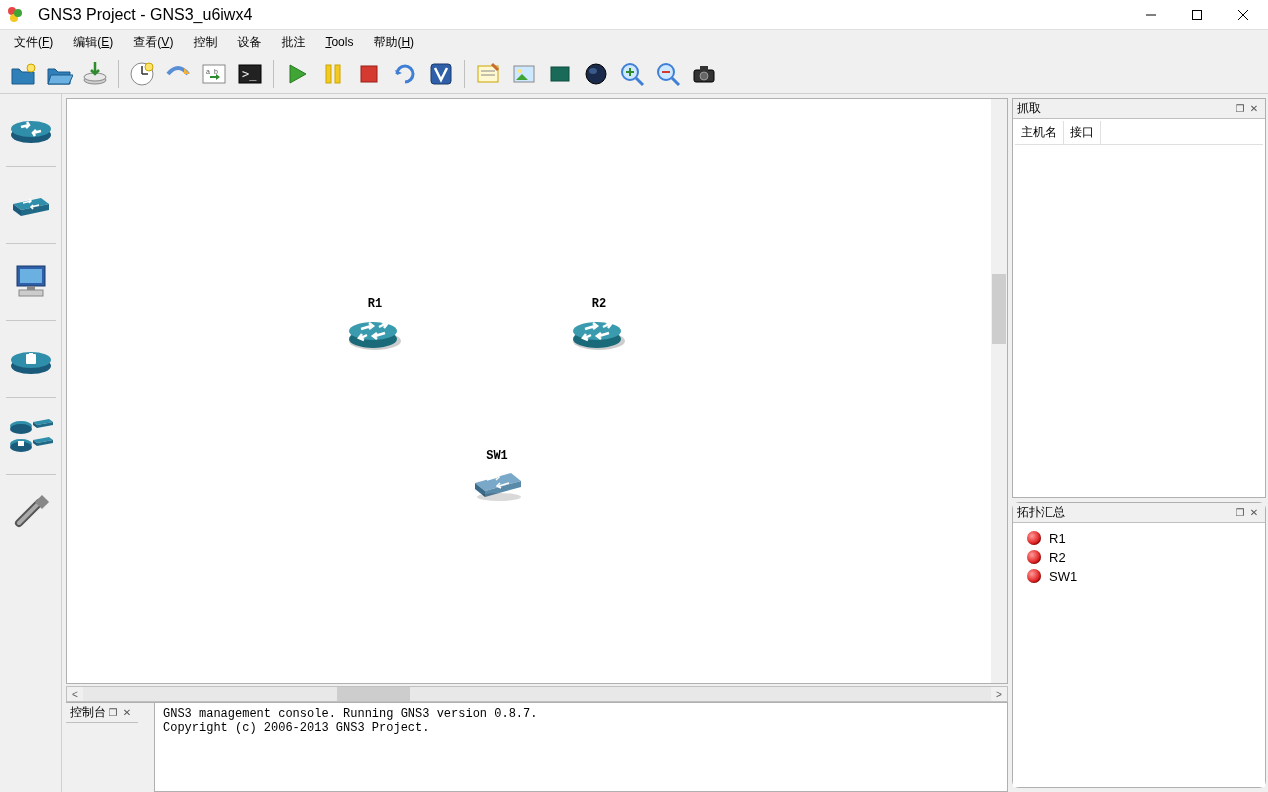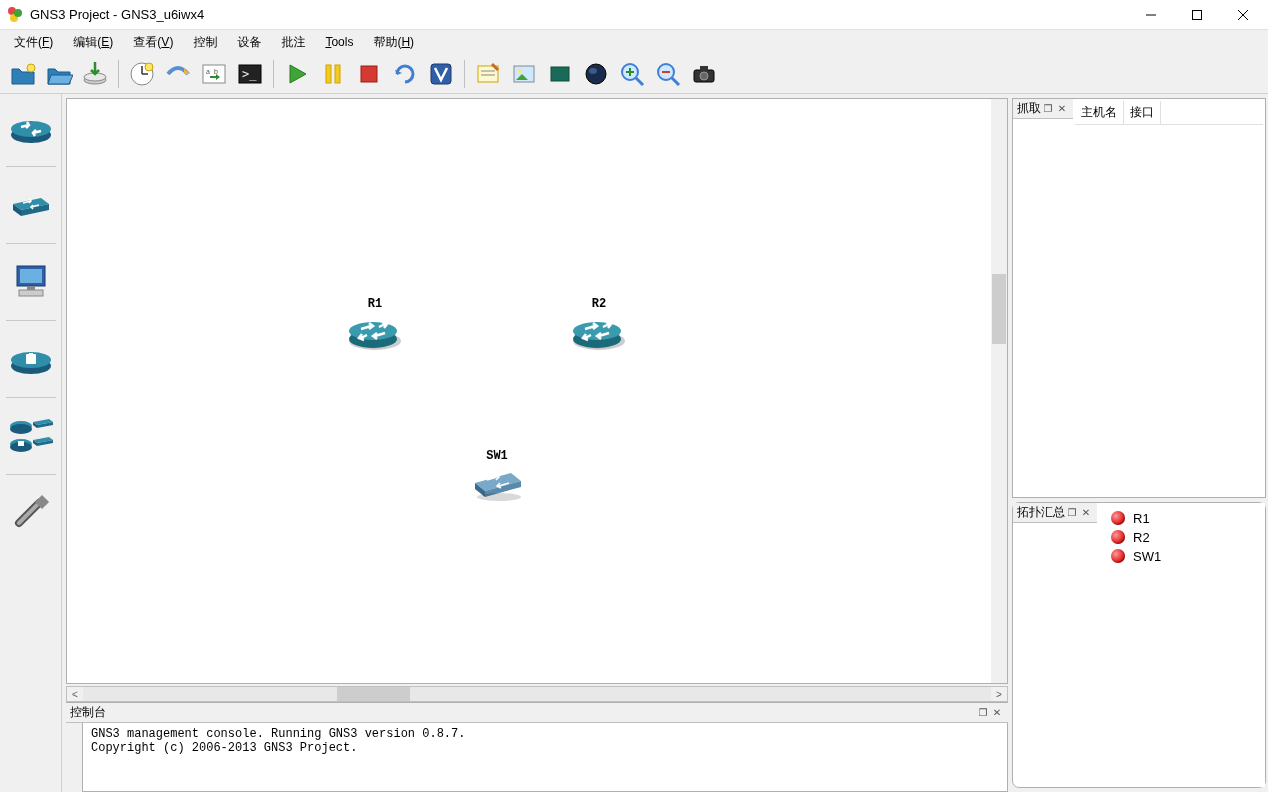--- a/index.html
+++ b/index.html
@@ -33,21 +33,21 @@
   position: absolute;
   width: 8px; height: 8px;
   border-radius: 50%;
 }
 .titlebar .app-icon::before { background: #e84545; left: 0; top: 0; }
 .titlebar .app-icon::after  { background: #3fa535; left: 6px; top: 2px; }
 .titlebar .app-icon span {
   position: absolute; width: 8px; height: 8px; border-radius: 50%;
   background: #f3c922; left: 2px; top: 7px;
 }
-.titlebar .title-text { flex: 1; color: #000; font-size: 13px; }
+.titlebar .title-text { flex: 1; color: #000; font-size: 16px; margin-left: 8px; }
 .titlebar .win-controls { display: flex; }
 .titlebar .win-btn {
   width: 46px; height: 30px;
   display: flex; align-items: center; justify-content: center;
   color: #000;
 }
 .titlebar .win-btn svg { width: 10px; height: 10px; }
 
 
 .menubar {
@@ -169,21 +169,21 @@
 .right-col {
   width: 256px;
   display: flex;
   flex-direction: column;
   background: #f0f0f0;
   gap: 4px;
   padding: 4px 2px 4px 0;
 }
 .panel {
   display: flex;
-  flex-direction: row;
+  flex-direction: column;
   background: #fff;
   border: 1px solid #b0b0b0;
 }
 .panel-header {
   height: 20px;
   background: #f0f0f0;
   border-bottom: 1px solid #c0c0c0;
   display: flex;
   align-items: center;
   padding: 0 4px;
@@ -211,21 +211,21 @@
   width: 14px; height: 14px;
   border-radius: 50%;
   background: radial-gradient(circle at 35% 35%, #ff9a9a, #e02020 60%, #9a0000);
   box-shadow: inset -1px -1px 1px rgba(0,0,0,0.3);
 }
 
 
 .console-dock {
   height: 90px;
   display: flex;
-  flex-direction: column;
+  flex-direction: row;
   border-top: 1px solid #b0b0b0;
   margin: 0 4px 0 4px;
 }
 .console-body {
   flex: 1;
   background: #fff;
   border: 1px solid #b0b0b0;
   border-top: none;
   padding: 4px 8px;
   font-family: "Courier New", monospace;

